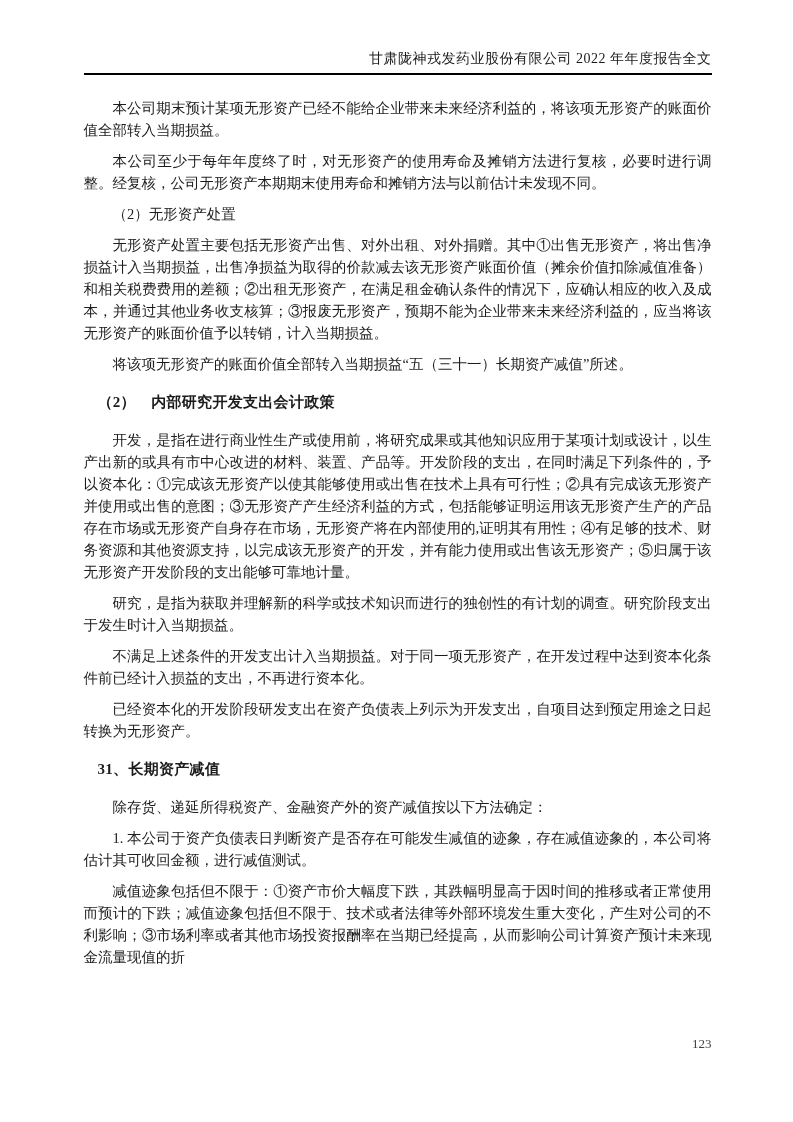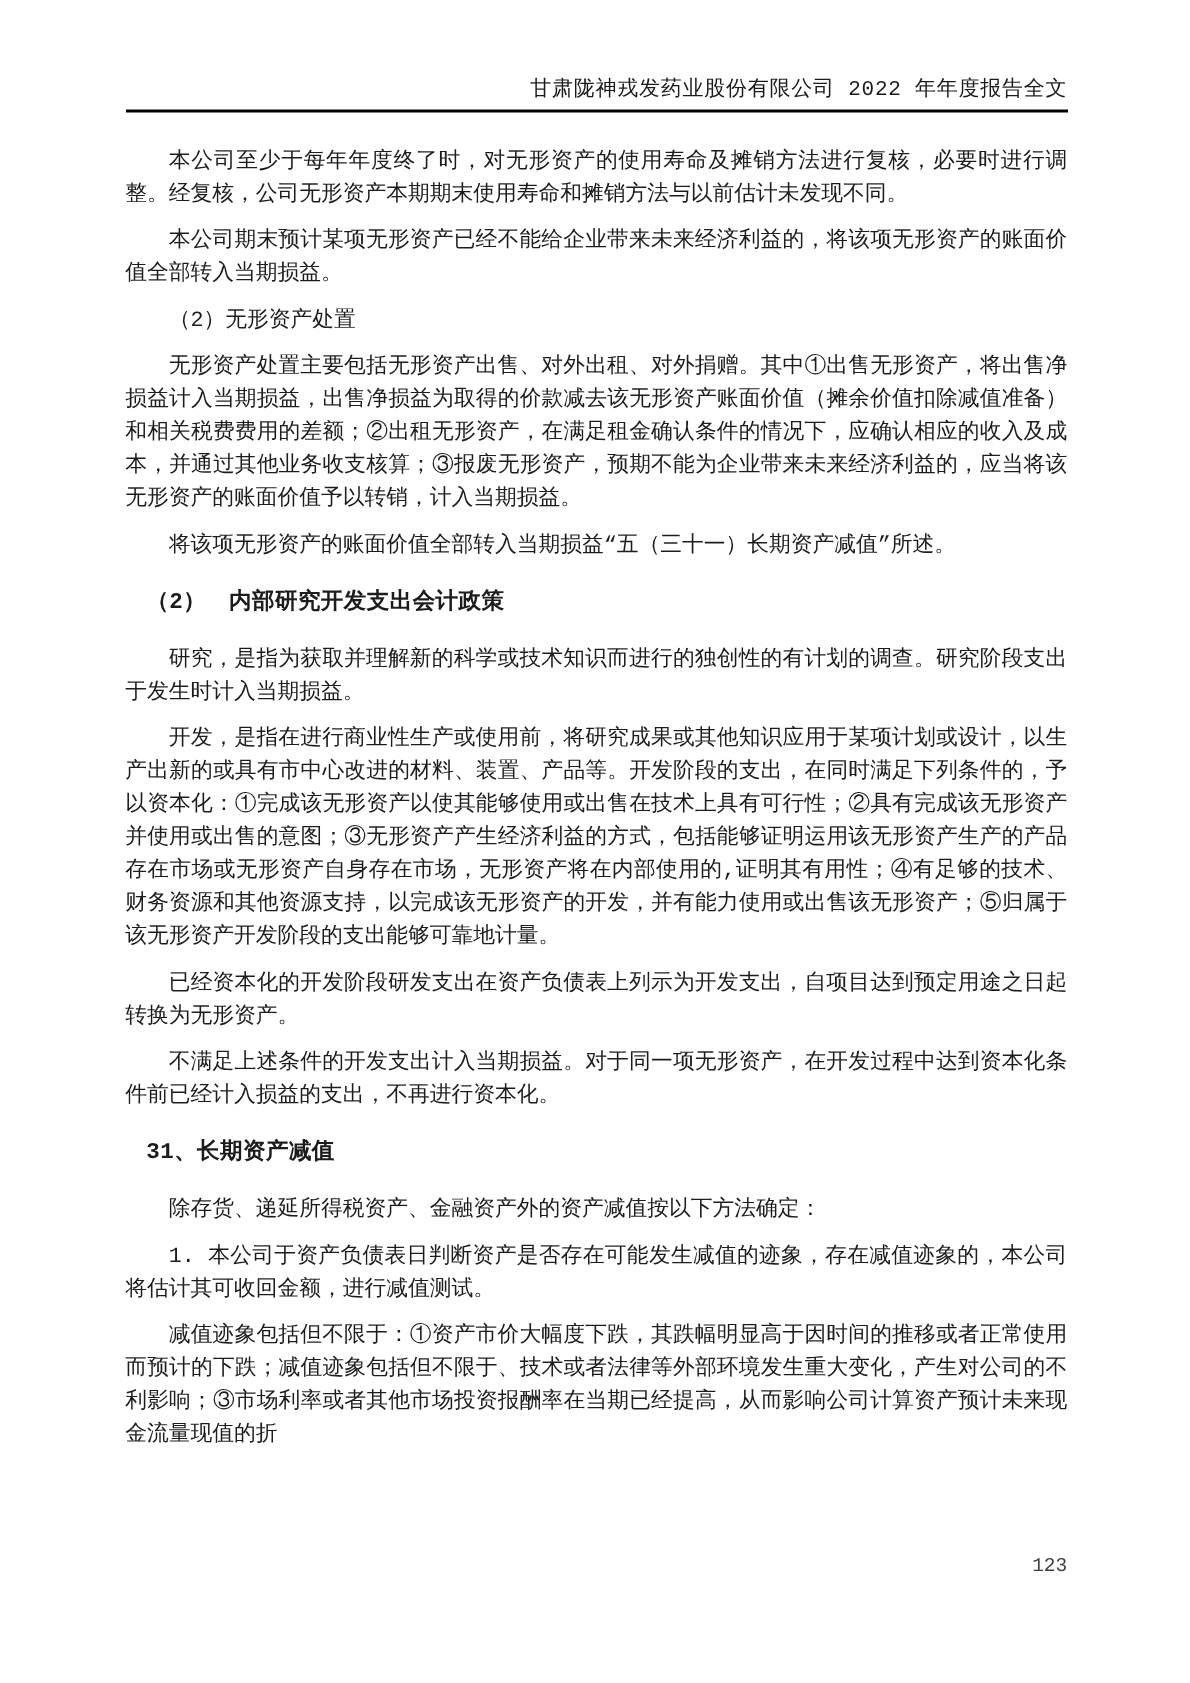--- a/index.html
+++ b/index.html
@@ -6,21 +6,21 @@
     margin: 0;
     padding: 0;
     background: #ffffff;
   }
   .page {
     position: relative;
     width: 774px;
     height: 1122px;
     margin: 0 auto;
     background: #ffffff;
-    font-family: Liberation Mono, monospace;
+    font-family: Liberation Serif, serif;
     color: #1a1a1a;
     overflow: hidden;
   }
   .page-header {
     position: absolute;
     top: 50px;
     left: 74px;
     right: 72px;
     text-align: right;
     font-size: 14px;
@@ -63,30 +63,30 @@
 </style>
 </head>
 <body>
 
 <div class="page">
   <div class="page-header">
     <span>甘肃陇神戎发药业股份有限公司 2022 年年度报告全文</span>
   </div>
 
   <div class="content" id="content">
+      <p class="body">本公司期末预计某项无形资产已经不能给企业带来未来经济利益的，将该项无形资产的账面价值全部转入当期损益。</p>
       <p class="body">本公司至少于每年年度终了时，对无形资产的使用寿命及摊销方法进行复核，必要时进行调整。经复核，公司无形资产本期期末使用寿命和摊销方法与以前估计未发现不同。</p>
-      <p class="body">本公司期末预计某项无形资产已经不能给企业带来未来经济利益的，将该项无形资产的账面价值全部转入当期损益。</p>
       <p class="body">（2）无形资产处置</p>
       <p class="body">无形资产处置主要包括无形资产出售、对外出租、对外捐赠。其中①出售无形资产，将出售净损益计入当期损益，出售净损益为取得的价款减去该无形资产账面价值（摊余价值扣除减值准备）和相关税费费用的差额；②出租无形资产，在满足租金确认条件的情况下，应确认相应的收入及成本，并通过其他业务收支核算；③报废无形资产，预期不能为企业带来未来经济利益的，应当将该无形资产的账面价值予以转销，计入当期损益。</p>
       <p class="body">将该项无形资产的账面价值全部转入当期损益“五（三十一）长期资产减值”所述。</p>
       <p class="heading">（2）　内部研究开发支出会计政策</p>
+      <p class="body">开发，是指在进行商业性生产或使用前，将研究成果或其他知识应用于某项计划或设计，以生产出新的或具有市中心改进的材料、装置、产品等。开发阶段的支出，在同时满足下列条件的，予以资本化：①完成该无形资产以使其能够使用或出售在技术上具有可行性；②具有完成该无形资产并使用或出售的意图；③无形资产产生经济利益的方式，包括能够证明运用该无形资产生产的产品存在市场或无形资产自身存在市场，无形资产将在内部使用的,证明其有用性；④有足够的技术、财务资源和其他资源支持，以完成该无形资产的开发，并有能力使用或出售该无形资产；⑤归属于该无形资产开发阶段的支出能够可靠地计量。</p>
       <p class="body">研究，是指为获取并理解新的科学或技术知识而进行的独创性的有计划的调查。研究阶段支出于发生时计入当期损益。</p>
-      <p class="body">开发，是指在进行商业性生产或使用前，将研究成果或其他知识应用于某项计划或设计，以生产出新的或具有市中心改进的材料、装置、产品等。开发阶段的支出，在同时满足下列条件的，予以资本化：①完成该无形资产以使其能够使用或出售在技术上具有可行性；②具有完成该无形资产并使用或出售的意图；③无形资产产生经济利益的方式，包括能够证明运用该无形资产生产的产品存在市场或无形资产自身存在市场，无形资产将在内部使用的,证明其有用性；④有足够的技术、财务资源和其他资源支持，以完成该无形资产的开发，并有能力使用或出售该无形资产；⑤归属于该无形资产开发阶段的支出能够可靠地计量。</p>
+      <p class="body">不满足上述条件的开发支出计入当期损益。对于同一项无形资产，在开发过程中达到资本化条件前已经计入损益的支出，不再进行资本化。</p>
       <p class="body">已经资本化的开发阶段研发支出在资产负债表上列示为开发支出，自项目达到预定用途之日起转换为无形资产。</p>
-      <p class="body">不满足上述条件的开发支出计入当期损益。对于同一项无形资产，在开发过程中达到资本化条件前已经计入损益的支出，不再进行资本化。</p>
       <p class="heading">31、长期资产减值</p>
       <p class="body">除存货、递延所得税资产、金融资产外的资产减值按以下方法确定：</p>
       <p class="body">1. 本公司于资产负债表日判断资产是否存在可能发生减值的迹象，存在减值迹象的，本公司将估计其可收回金额，进行减值测试。</p>
       <p class="body">减值迹象包括但不限于：①资产市价大幅度下跌，其跌幅明显高于因时间的推移或者正常使用而预计的下跌；减值迹象包括但不限于、技术或者法律等外部环境发生重大变化，产生对公司的不利影响；③市场利率或者其他市场投资报酬率在当期已经提高，从而影响公司计算资产预计未来现金流量现值的折</p>
     </div>
 
   <div class="page-footer">
     <span>123</span>
   </div>
 </div>

